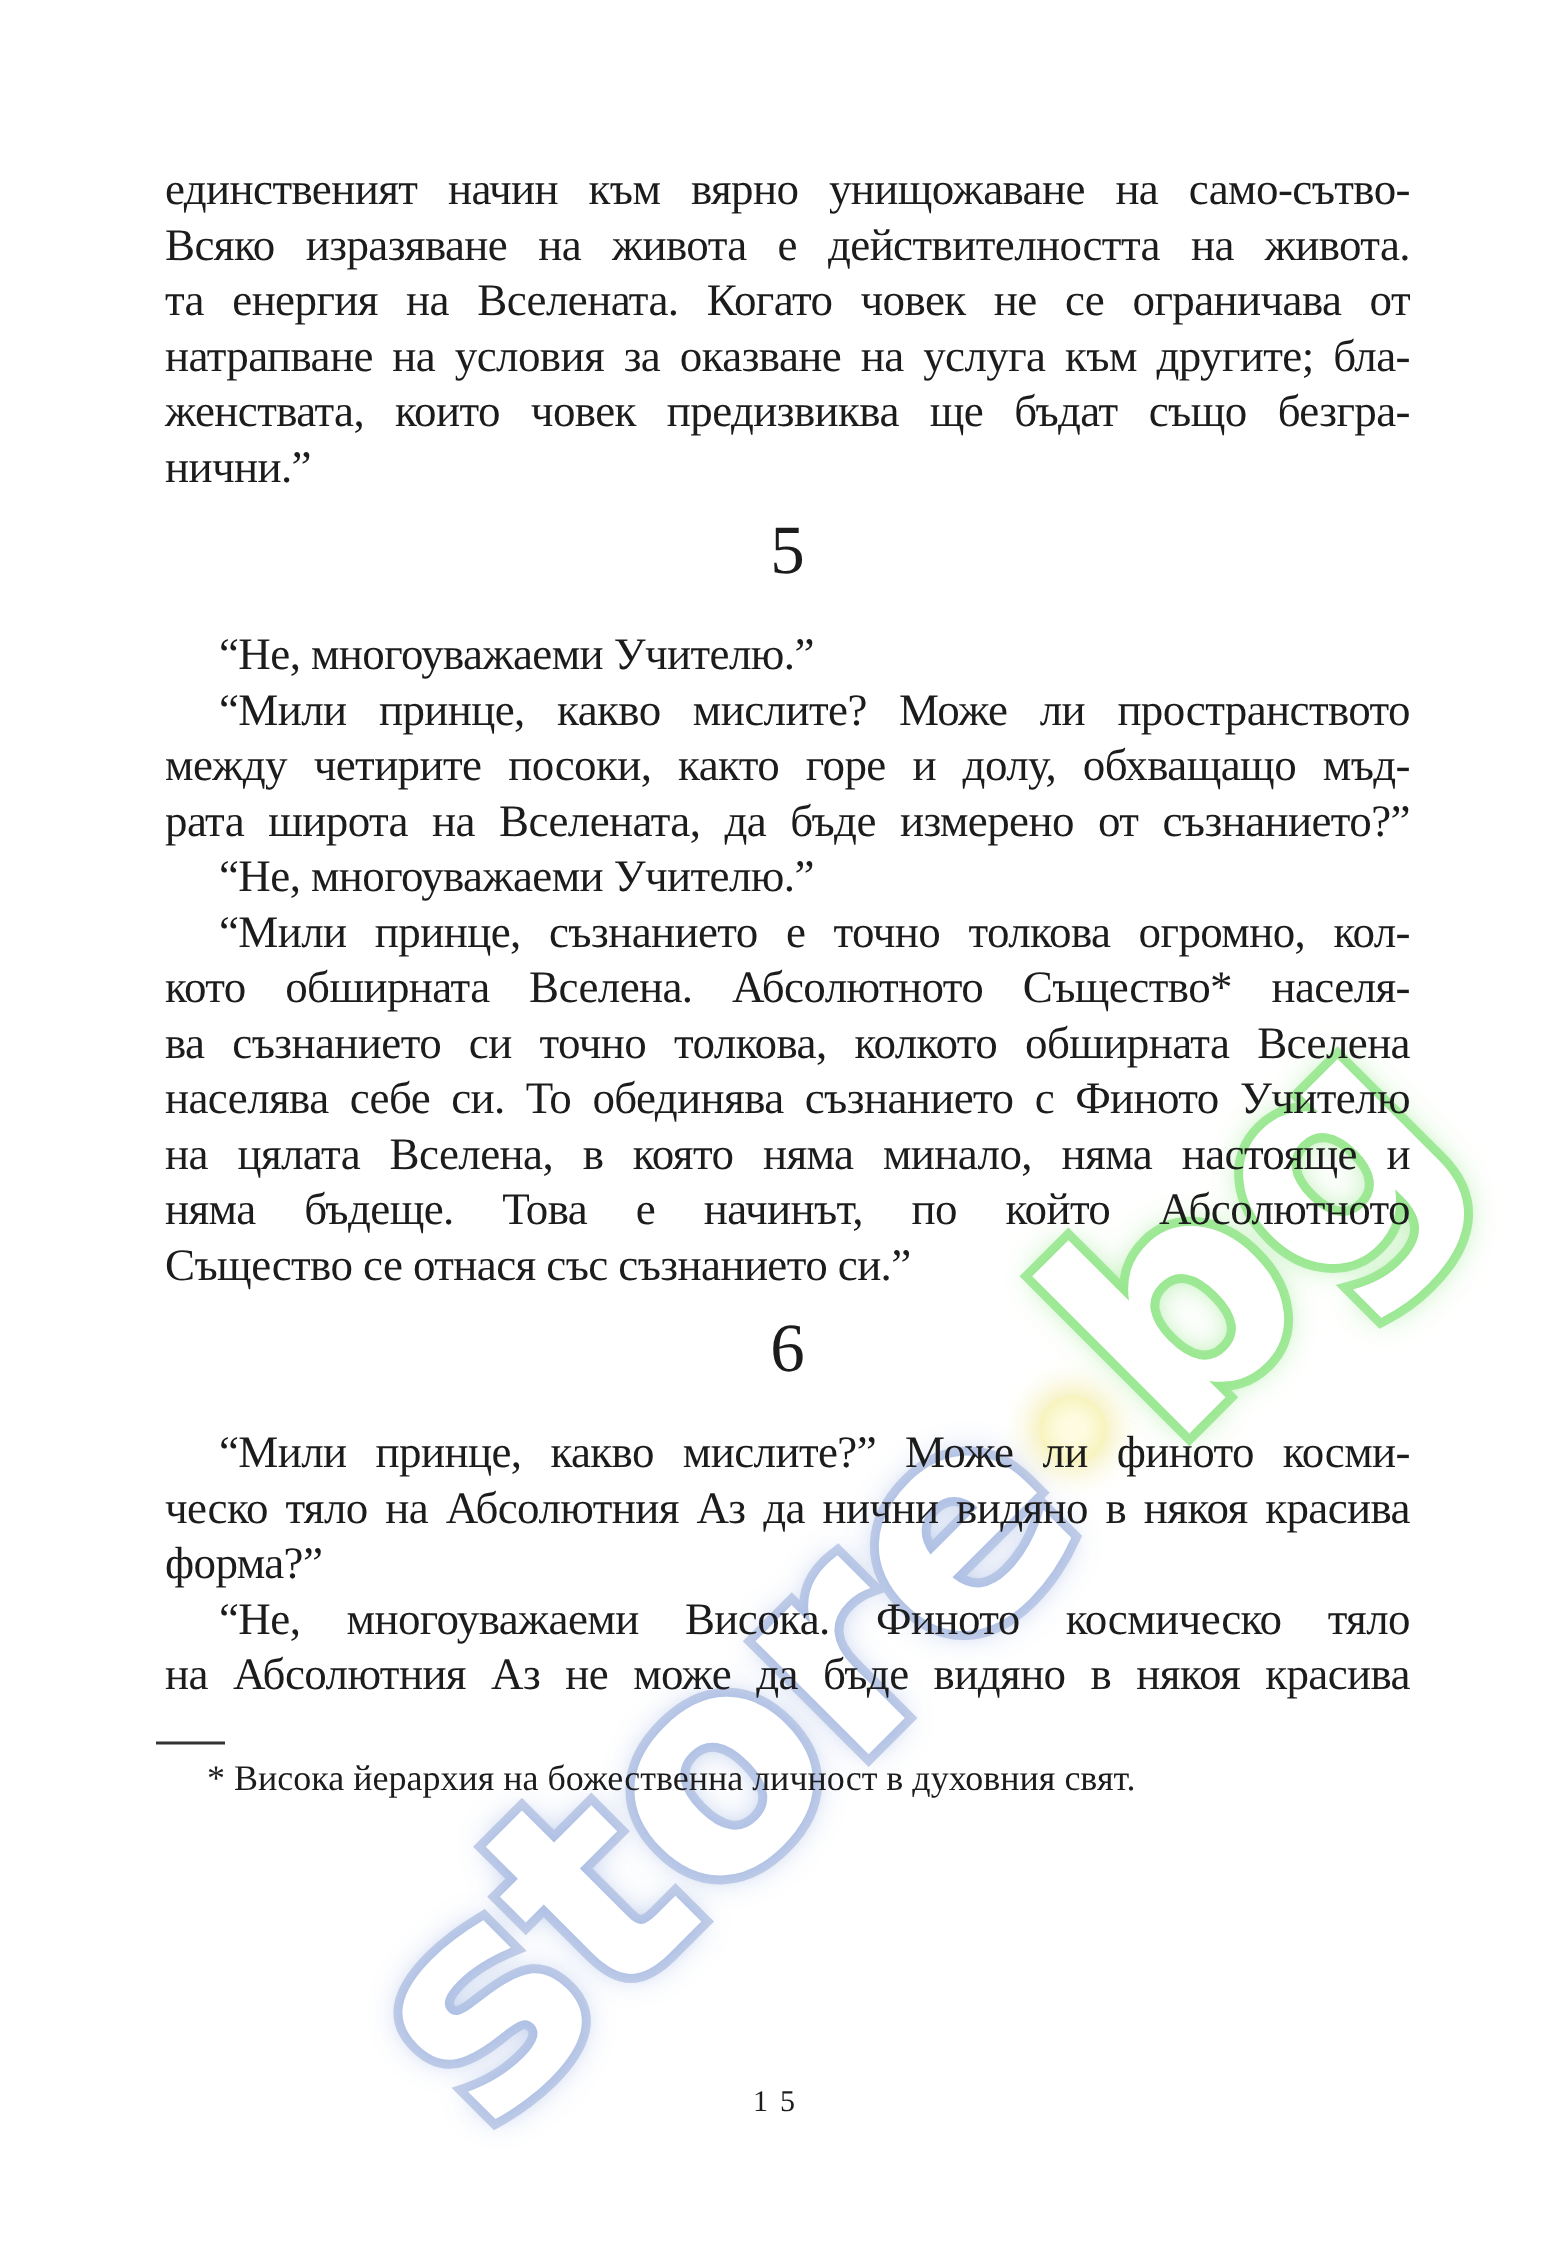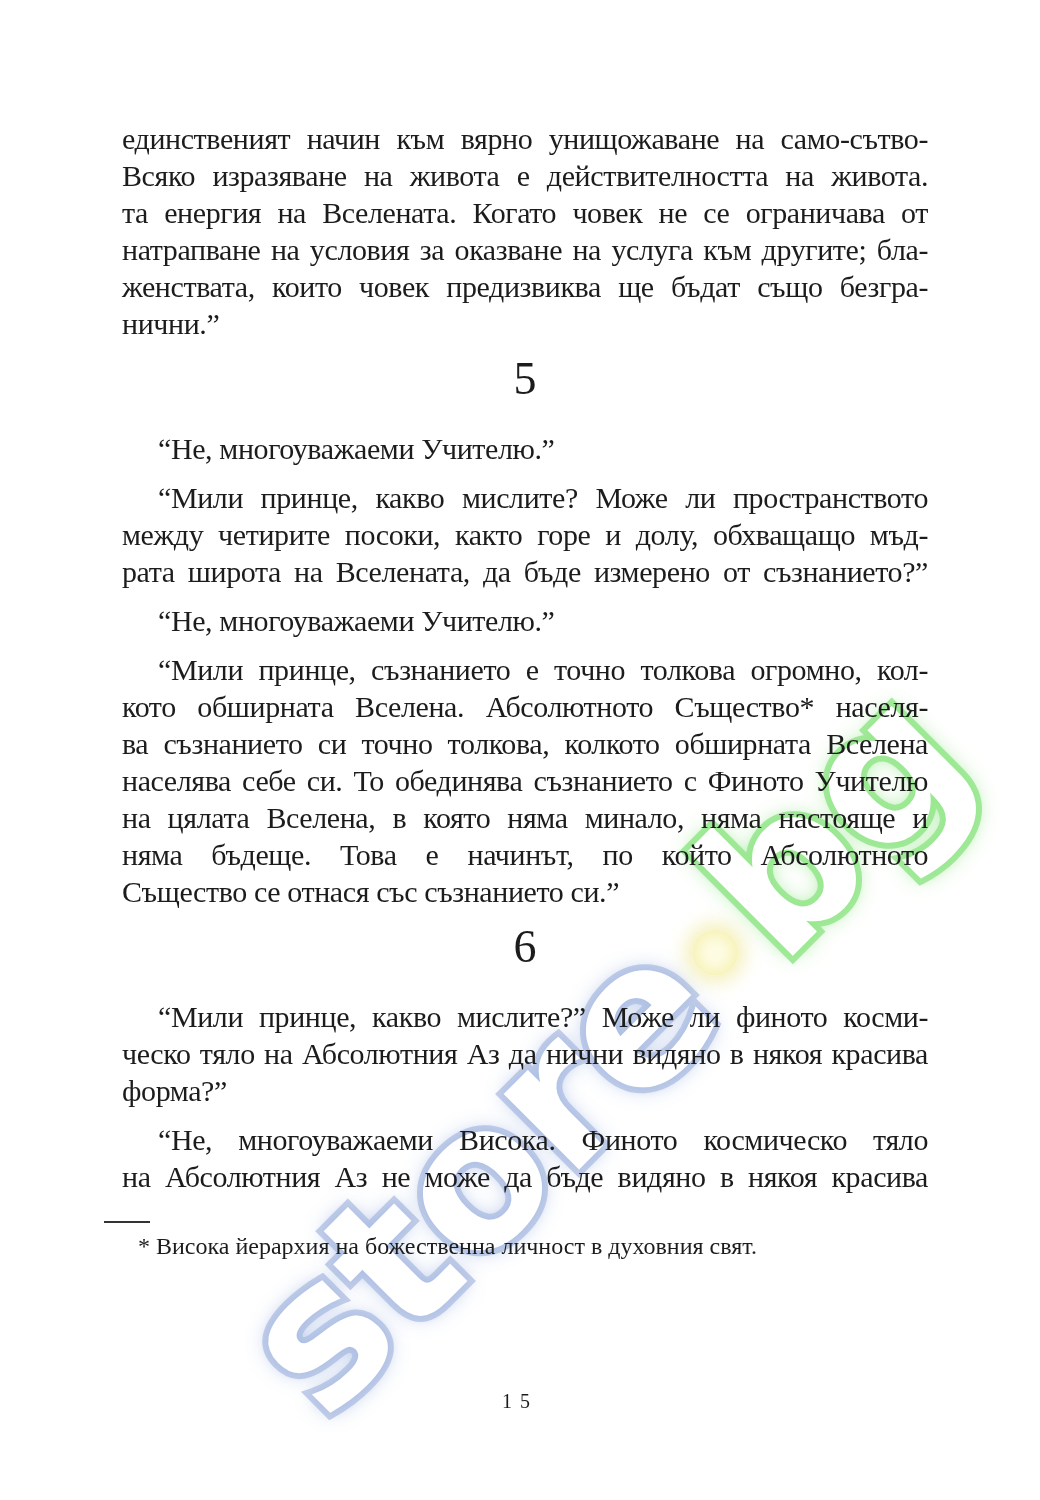--- a/index.html
+++ b/index.html
@@ -55,21 +55,21 @@
   
   .text-column {
     position: absolute;
     left: 110px; top: 108px;
     width: 830px;
     z-index: 2;
     font-size: 30px;
     line-height: 37px;
     letter-spacing: -0.4px;
   }
-  .para { margin: 12px; }
+  .para { margin: 0; }
   .line { min-height: 37px; }
   .line.just { text-align: justify; text-align-last: justify; }
   .para.indent .line.first { text-indent: 36px; }
   .it { }
 
   .sec-heading {
     font-size: 46px;
     line-height: 50px;
     text-align: center;
     letter-spacing: 0;

